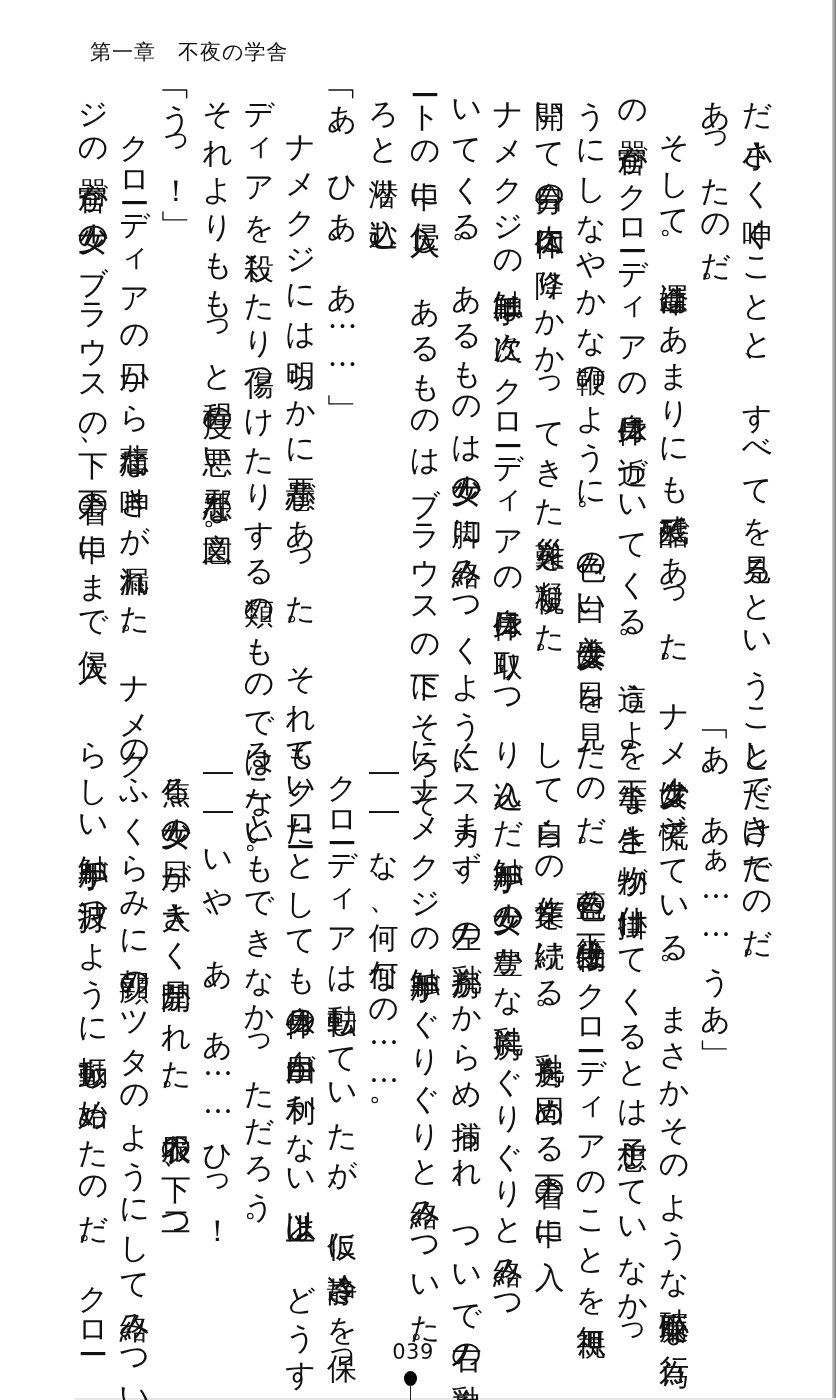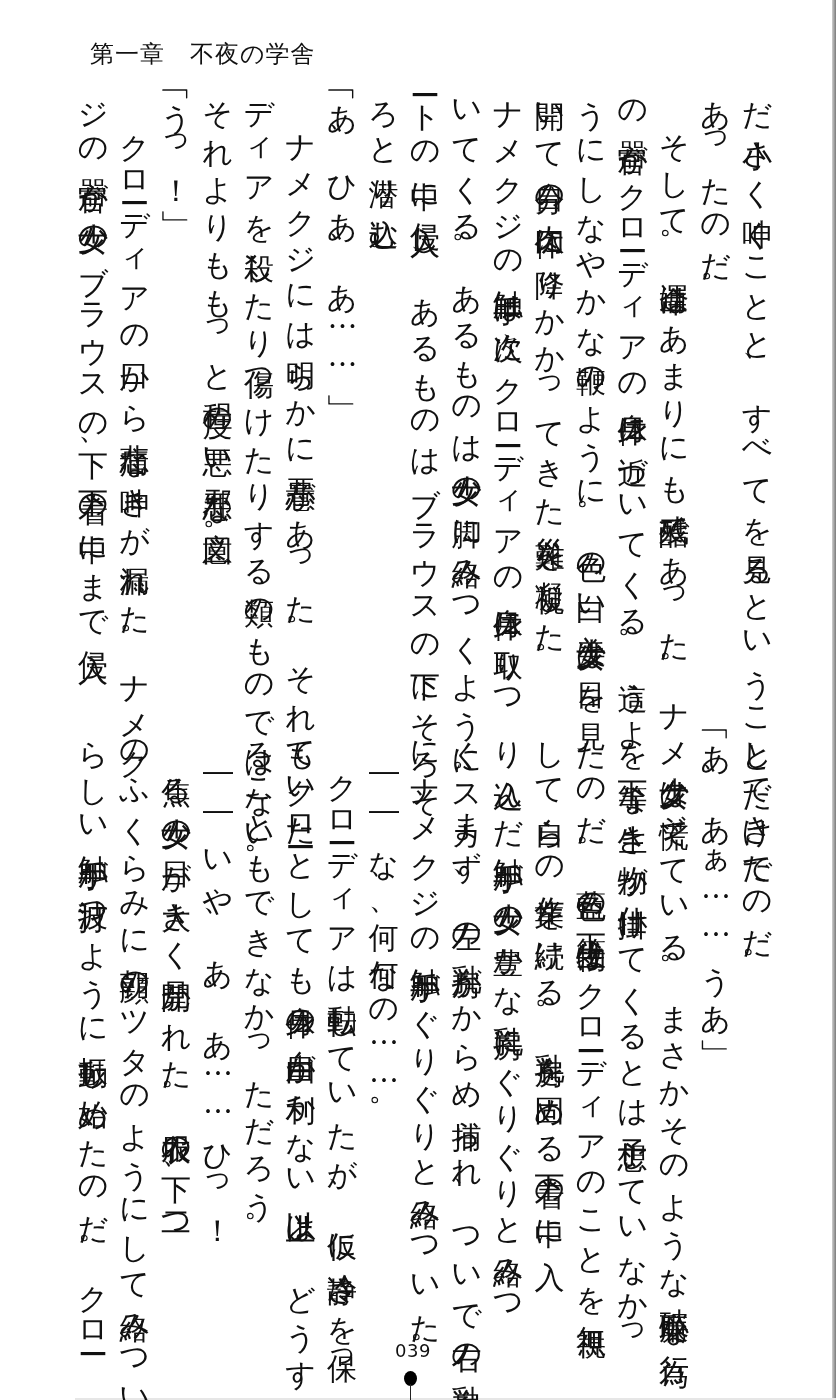--- a/index.html
+++ b/index.html
@@ -9,37 +9,37 @@
   }
   .scan-edge {
     position: absolute; top: 0; right: 0; width: 4px; height: 1400px;
     background: linear-gradient(to right, #cfcfcf, #7a7a7a);
   }
   .bottom-edge {
     position: absolute; left: 75px; right: 0; bottom: 0; height: 2px;
     background: #e6e6e6;
   }
   .running-head {
-    position: absolute; left: 90px; top: 38px; font-size: 24px; letter-spacing: 1px;
+    position: absolute; left: 90px; top: 38px; font-size: 21px; letter-spacing: 1px;
     white-space: pre;
   }
   .block {
     position: absolute; display: flex; flex-direction: row-reverse;
     writing-mode: horizontal-tb;
   }
   .block-top { right: 58px; top: 80px; height: 600px; }
   .block-bottom { right: 58px; top: 720px; height: 600px; }
   .col {
     writing-mode: vertical-rl; text-orientation: upright;
     width: 41.5px; font-size: 30px; line-height: 41.5px; letter-spacing: 3.3px;
     white-space: pre; height: 600px;
   }
   .page-number {
     position: absolute; left: 0; right: 0; top: 1340px; text-align: center;
-    font-family: "DejaVu Sans", sans-serif; font-size: 18px; letter-spacing: 0.5px;
+    font-family: "DejaVu Sans", sans-serif; font-size: 21px; letter-spacing: 0.5px;
     padding-right: 10px;
   }
   .page-dot {
     position: absolute; left: 404px; top: 1371px; width: 13px; height: 15px;
     background: #000; border-radius: 50%;
   }
   .page-line {
     position: absolute; left: 410px; top: 1384px; width: 1px; height: 16px; background: #222;
   }
 </style>

